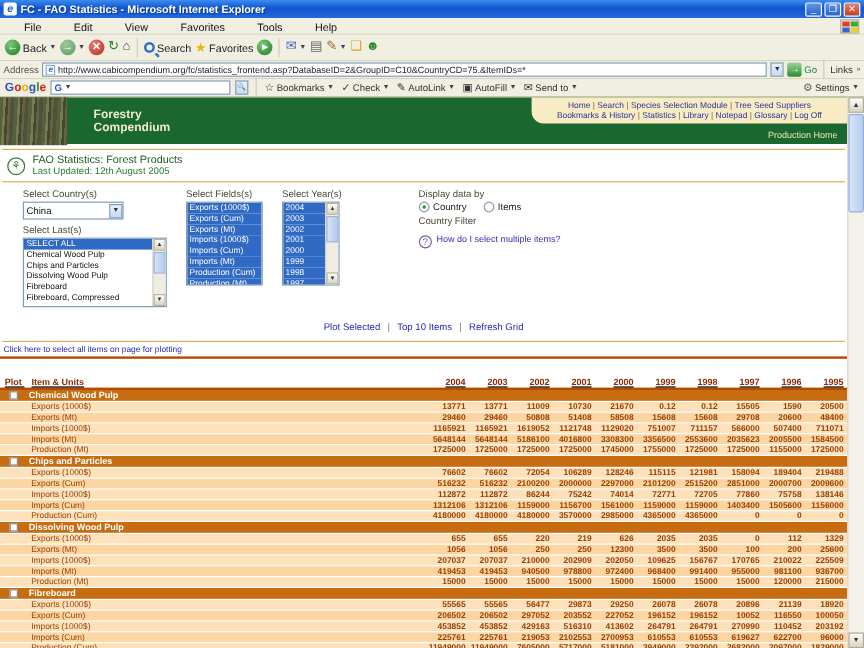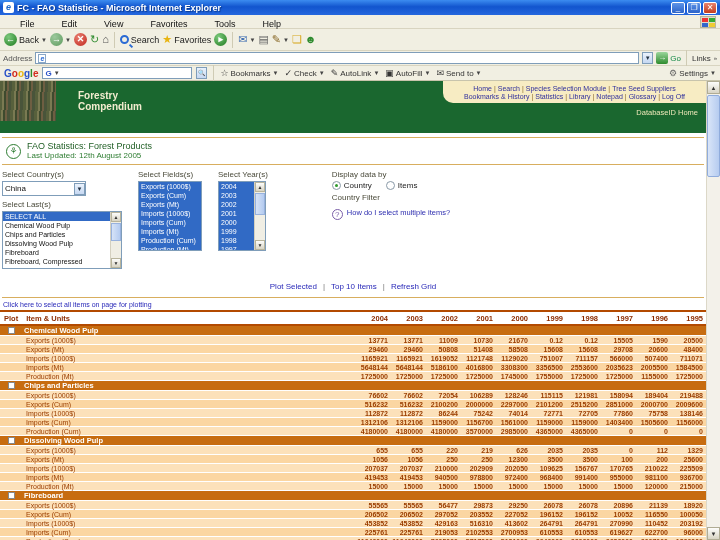--- a/index.html
+++ b/index.html
@@ -48,38 +48,38 @@
   .glogo{font-size:10px;font-weight:bold;}
   .glogo span:nth-child(1){color:#2A52C8;}.glogo span:nth-child(2){color:#D42A1E;}
   .glogo span:nth-child(3){color:#E8B410;}.glogo span:nth-child(4){color:#2A52C8;}
   .glogo span:nth-child(5){color:#2E8B2E;}.glogo span:nth-child(6){color:#D42A1E;}
   .gsearch{width:150px;height:12px;background:#fff;border:1px solid #7F9DB9;display:flex;align-items:center;padding:0 2px;gap:2px;}
   .gbtn{display:flex;align-items:center;gap:2px;font-size:8px;color:#333;}
   .gbtn .ic{font-size:9px;}
 
   
   .page{position:absolute;top:81px;left:0;right:14px;bottom:0;background:#fff;overflow:hidden;}
-  .site-header{height:52px;background:#1A672F;position:relative;}
+  .site-header{height:39px;background:#1A672F;position:relative;}
   .bark{position:absolute;left:0;top:0;width:56px;height:40px;
     background:repeating-linear-gradient(93deg,#57603C 0 3px,#7A7A52 3px 5px,#3E4A2E 5px 7px,#6E5E42 7px 9px,#49543A 9px 12px);}
   .brand-text{position:absolute;left:78px;top:9px;color:#F2ECCF;font-weight:bold;font-size:10px;line-height:11px;}
   .nav-box{position:absolute;right:0;top:0;width:263px;height:22px;background:#F7ECC3;border-radius:0 0 0 10px;
     display:flex;flex-direction:column;justify-content:center;align-items:center;gap:1px;}
   .nav-row{font-size:7px;color:#2F2F9C;white-space:nowrap;}
   .nav-row a{color:#2F2F9C;text-decoration:none;}
   .nav-sep{color:#8C6A2A;margin:0 2px;}
   .subnav{position:absolute;right:8px;top:27px;font-size:7.5px;color:#EDE7B8;}
 
   .content{padding:4px 0 0 0;}
   .fao-block{border-top:1px solid #D8AE5E;border-bottom:1px solid #D8AE5E;margin:0 2px;padding:3px 4px;display:flex;align-items:center;gap:6px;}
   .fao-ico{width:15px;height:15px;border:1.5px solid #2E7D32;border-radius:50%;color:#2E7D32;font-size:9px;line-height:13px;text-align:center;flex:none;}
   .fao-title{font-size:9px;font-weight:normal;color:#1F5E24;line-height:10px;}
   .fao-sub{font-size:8px;color:#2E7D32;line-height:10px;}
 
-  .selectors{display:flex;gap:16px;padding:5px 6px 4px 2px;}
+  .selectors{display:flex;gap:16px;padding:5px 6px 4px 19px;}
   .sel-label{font-size:8px;color:#4A4A3A;margin-bottom:2px;}
   .dropdown{width:84px;height:15px;border:1px solid #7F9DB9;background:#fff;display:flex;align-items:center;gap:28px;}
   .dropdown .val{flex:1;font-size:8px;padding-left:2px;color:#111;}
   .listbox{border:1px solid #7F9DB9;background:#fff;overflow:hidden;position:relative;}
   .lb-items{position:absolute;left:0;top:0;right:11px;bottom:0;}
   .lb-item{font-size:7px;line-height:9px;padding-left:2px;white-space:nowrap;color:#111;}
   .lb-item.sel{background:#316AC5;color:#fff;}
   .lb-scroll{position:absolute;right:0;top:0;bottom:0;width:11px;background:#F0EEE4;border-left:1px solid #D4D0C0;}
   .lb-scroll .up,.lb-scroll .dn{position:absolute;left:0;right:0;height:10px;background:linear-gradient(180deg,#FDFDFB,#D8D4C4);border:1px solid #B8B49C;font-size:5px;text-align:center;line-height:9px;color:#333;}
   .lb-scroll .dn{bottom:0;}
@@ -92,21 +92,21 @@
   .help{display:flex;gap:4px;margin-top:7px;align-items:flex-start;}
   .help-ico{width:11px;height:11px;border:1px solid #7A5EA8;border-radius:50%;color:#7A5EA8;font-size:8px;line-height:10px;text-align:center;flex:none;}
   .help-text{font-size:7.5px;color:#2F2FB0;line-height:8px;}
 
   .actions{text-align:center;border-bottom:1px solid #D8AE5E;padding-bottom:4px;margin:2px 2px 0 2px;}
   .action-link{font-size:8px;color:#2828B8;font-weight:normal;margin:0 6px;}
   .action-sep{color:#777;font-size:8px;}
   .select-all{font-size:7px;color:#2828B8;padding:3px 0 2px 3px;}
 
   .grid{width:100%;}
-  .g-head{display:flex;border-top:2px solid #B34A00;border-bottom:2px solid #B34A00;height:16px;align-items:center;}
+  .g-head{display:flex;border-top:2px solid #B34A00;border-bottom:2px solid #B34A00;height:28px;align-items:flex-end;text-decoration:underline;}
   .g-head .lab{width:356px;font-size:7.5px;font-weight:bold;color:#8C2B00;padding-left:4px;}
   .g-head .yr{flex:1;font-size:7.5px;font-weight:bold;color:#8C2B00;text-align:right;padding-right:3px;}
   .g-group{display:flex;align-items:center;height:10px;background:#C76C10;border-bottom:1px solid #fff;}
   .g-group .cb{width:7px;height:7px;background:#fff;border:1px solid #888;margin-left:8px;flex:none;}
   .g-group .gname{font-size:7.5px;font-weight:bold;color:#fff;margin-left:9px;white-space:nowrap;}
   .g-row{display:flex;height:9px;border-bottom:1px solid #fff;align-items:center;}
   .g-row.odd{background:#FCE1BA;}
   .g-row.even{background:#FBD6A2;}
   .g-row .lab{width:356px;font-size:7px;color:#9A3D00;padding-left:26px;white-space:nowrap;}
   .g-row .num{flex:1;font-size:7px;color:#9A3D00;text-align:right;padding-right:3px;font-weight:600;}
@@ -187,20 +187,21 @@
     </span>
   <span class="tb">
       <span class="glyph" style="color:#2E8B2E">☻</span>
     </span>
 </div>
 
 <div class="addressbar">
   <span class="addr-label">Address</span>
   <span class="addr-field">
     <span class="page-ico">e</span>
+    <span class="addr-url">http://www.cabicompendium.org/fc/statistics_frontend.asp?DatabaseID=2&amp;GroupID=C10&amp;CountryCD=75.&amp;ItemIDs=*</span>
   </span>
   <span class="combo-btn">▼</span>
   <span class="go-btn">
     <span class="go-ico">→</span>
     <span>Go</span>
   </span>
   <span class="vsep"></span>
   <span class="links-label">Links</span>
   <span class="caret">»</span>
 </div>
@@ -252,21 +253,21 @@
   <div class="site-header">
     <div class="bark"></div>
     <div class="brand-text">
       <div>Forestry</div>
       <div>Compendium</div>
     </div>
     <div class="nav-box">
       <div class="nav-row" id="nav-row1"><a>Home</a><span class="nav-sep">|</span><a>Search</a><span class="nav-sep">|</span><a>Species Selection Module</a><span class="nav-sep">|</span><a>Tree Seed Suppliers</a></div>
       <div class="nav-row" id="nav-row2"><a>Bookmarks &amp; History</a><span class="nav-sep">|</span><a>Statistics</a><span class="nav-sep">|</span><a>Library</a><span class="nav-sep">|</span><a>Notepad</a><span class="nav-sep">|</span><a>Glossary</a><span class="nav-sep">|</span><a>Log Off</a></div>
     </div>
-    <div class="subnav">DatabaseID Home</div>
+    <div class="subnav">Production Home</div>
   </div>
 
   <div class="content">
     <div class="fao-block">
       <span class="fao-ico">⚘</span>
       <span>
         <div class="fao-title">FAO Statistics: Forest Products</div>
         <div class="fao-sub">Last Updated: 12th August 2005</div>
       </span>
     </div>

